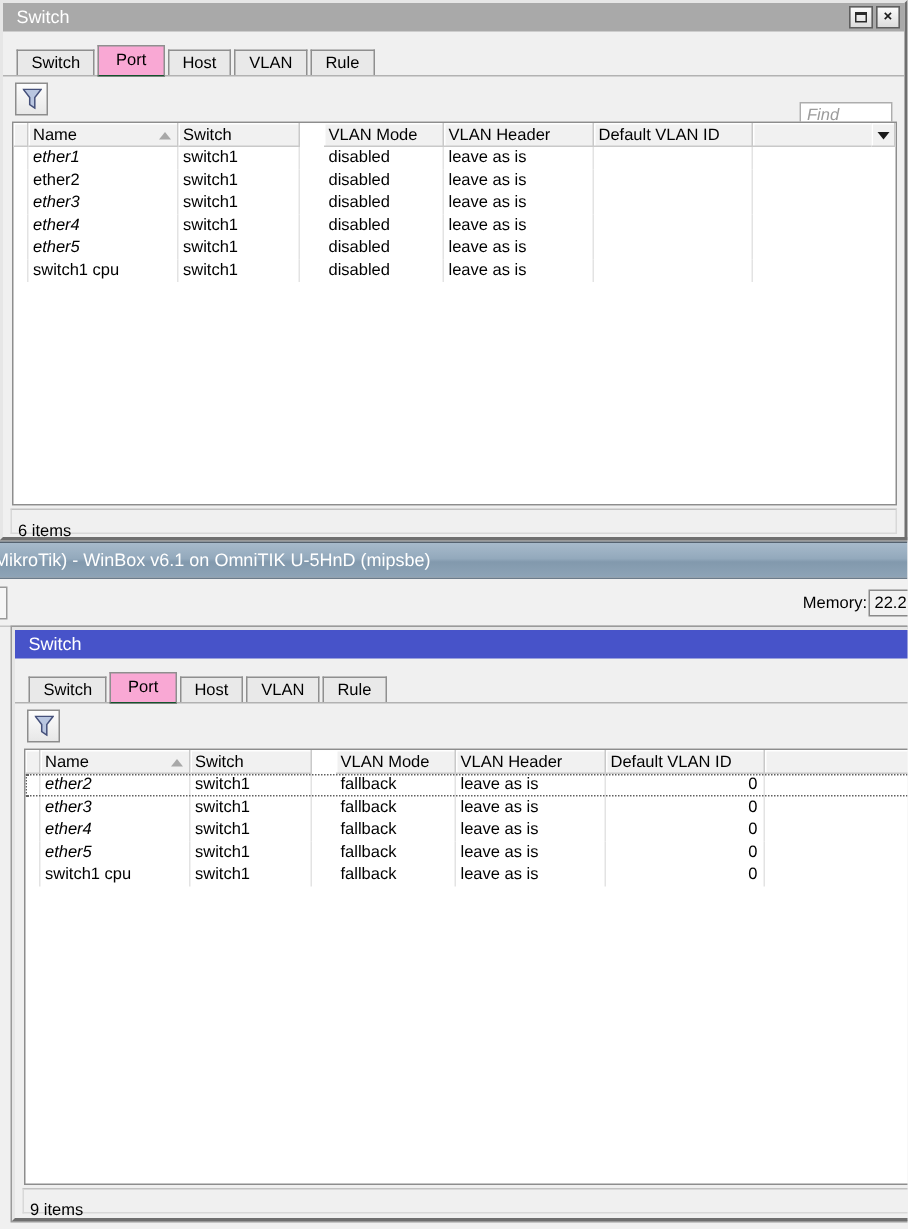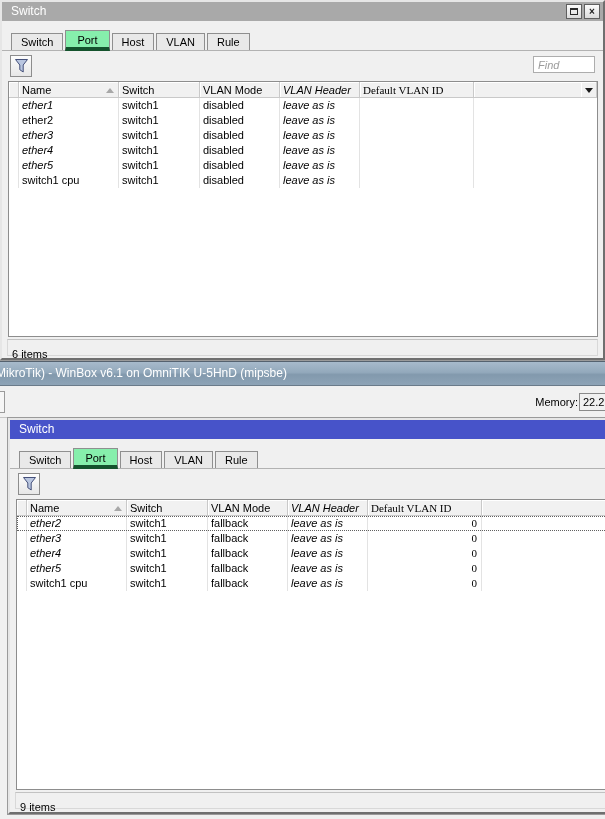--- a/index.html
+++ b/index.html
@@ -58,35 +58,35 @@
     padding: 2px 9px 0;
     background: #e9e9e9;
     border: 1px solid #8f8f8f;
     border-bottom: none;
     margin-right: 2px;
     white-space: nowrap;
   }
   .tab.active {
     height: 21px;
     padding: 3px 11px 0;
-    background: #86efac;
+    background: #f9a8d4;
     margin-bottom: -1px;
-    border-bottom: 4px solid #14532d;
+    border-bottom: 1px solid #14532d;
   }
 
   
   .toolrow { position: relative; height: 30px; padding: 4px 0 0 8px; }
   .iconbtn {
     width: 22px; height: 22px;
     background: linear-gradient(#fdfdfd, #e7e7e7);
     border: 1px solid #8d8d8d;
     display: flex; align-items: center; justify-content: center;
   }
   .findbox {
-    position: absolute; right: 8px; top: 5px;
+    position: absolute; right: 8px; top: 17px;
     width: 62px; height: 17px;
     border: 1px solid #adadad;
     background: #fff;
     font-family: "Liberation Sans", sans-serif;
     font-size: 11px;
     padding: 0 4px;
   }
   .findbox::placeholder { font-style: italic; color: #9b9b9b; }
 
   
@@ -104,23 +104,23 @@
     box-shadow: inset 1px 1px 0 #ffffff;
     padding: 1px 3px 0;
     white-space: nowrap;
     overflow: hidden;
     flex: 0 0 auto;
     display: flex; align-items: center;
   }
   .c-gut  { width: 10px; }
   .c-name { width: 100px; }
   .c-sw   { width: 81px; }
-  .c-mode { width: 80px; }
-  .c-hdrc { width: 80px; font-style: italic; }
-  .c-vid  { width: 114px; font-family: Liberation Serif, serif; }
+  .c-mode { width: 80px; margin-left: 16px; }
+  .c-hdrc { width: 100px; }
+  .c-vid  { width: 106px; }
   .c-fill { flex: 1 1 auto; border-right: none; }
   .c-drop { width: 16px; flex: 0 0 auto; justify-content: center; }
   .hcell.c-name { justify-content: space-between; padding-right: 4px; }
   .sort-tri {
     width: 0; height: 0;
     border-left: 4px solid transparent;
     border-right: 4px solid transparent;
     border-bottom: 5px solid #a8a8a8;
   }
   .drop-tri {

